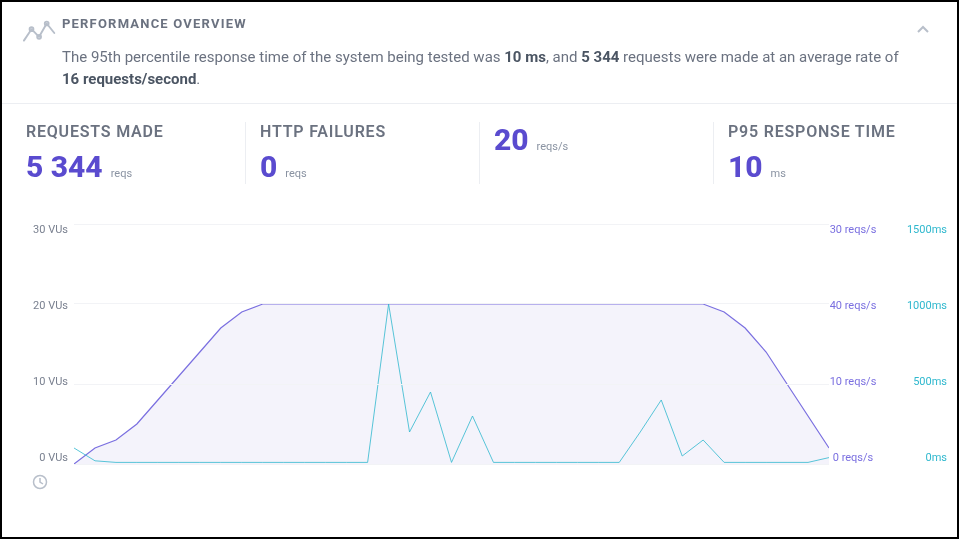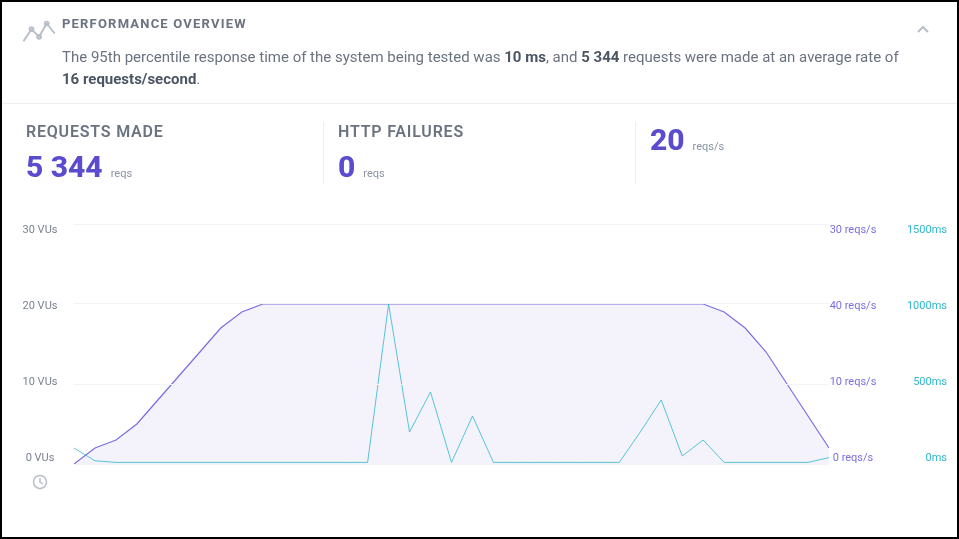--- a/index.html
+++ b/index.html
@@ -71,21 +71,21 @@
     height: 270px;
   }
   .axis-left, .axis-right, .axis-right2 {
     position: absolute;
     top: 0; bottom: 30px;
     display: flex;
     flex-direction: column;
     justify-content: space-between;
     font-size: 11px;
   }
-  .axis-left { left: 0; width: 56px; text-align: center; color: #7a8190; }
+  .axis-left { left: 0; width: 56px; text-align: right; color: #7a8190; }
   .axis-right { right: 64px; width: 60px; text-align: center; color: #7a6fe0; }
   .axis-right2 { right: 0; width: 48px; text-align: right; color: #2fb8ce; }
   .axis-left span, .axis-right span, .axis-right2 span { line-height: 1; }
 
   .plot {
     position: absolute;
     top: 0; bottom: 30px; left: 62px; right: 118px;
   }
   .x-axis {
     position: absolute;
@@ -147,20 +147,27 @@
       <span class="stat-value">0</span>
       <span class="stat-unit">reqs</span>
     </div>
   </div>
   <div class="stat">
     <div class="stat-value-row">
       <span class="stat-value">20</span>
       <span class="stat-unit">reqs/s</span>
     </div>
   </div>
+  <div class="stat">
+    <div class="stat-label">P95 RESPONSE TIME</div>
+    <div class="stat-value-row">
+      <span class="stat-value">10</span>
+      <span class="stat-unit">ms</span>
+    </div>
+  </div>
 </div>
 
 <div class="chart-wrap">
   <div class="axis-left">
       <span>30 VUs</span>
       <span>20 VUs</span>
       <span>10 VUs</span>
       <span>0 VUs</span>
     </div>
   <div class="axis-right">

